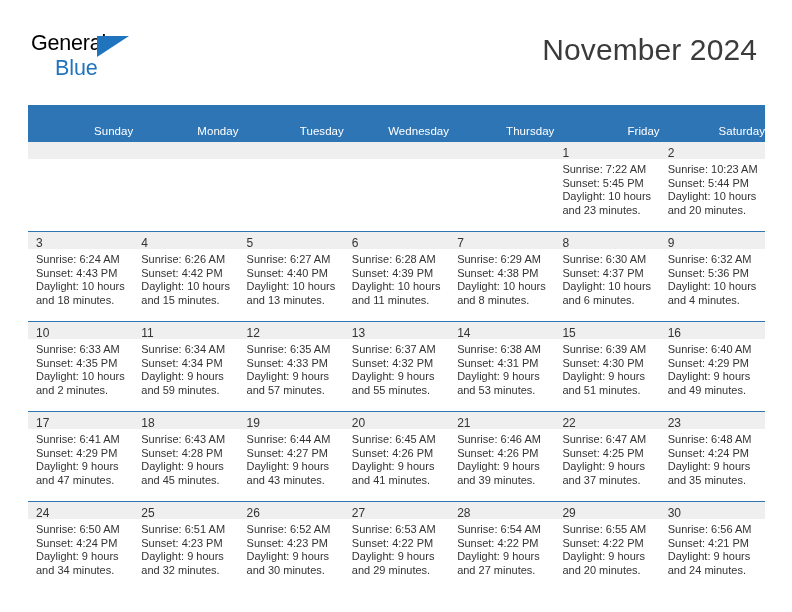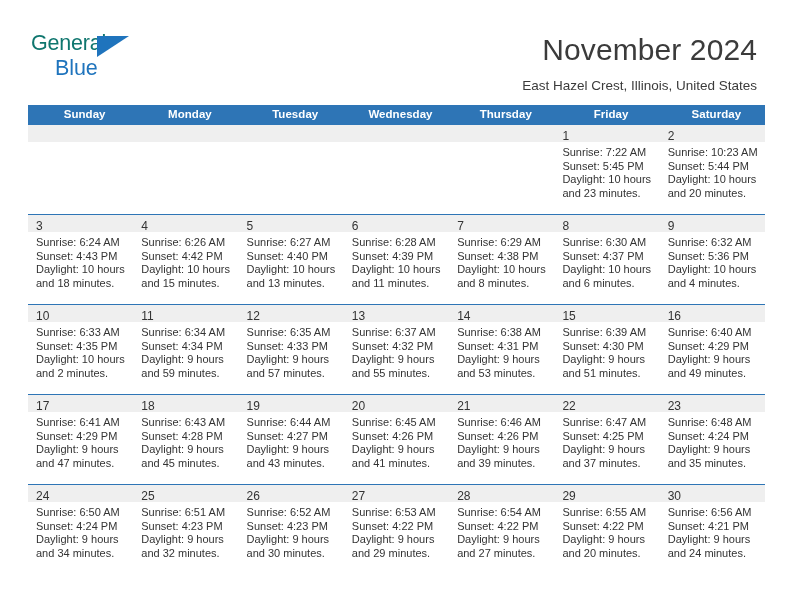--- a/index.html
+++ b/index.html
@@ -35,21 +35,21 @@
     top: 33px;
     width: 130px;
     height: 48px;
     line-height: 1;
     user-select: none;
   }
   .logo-row1 {
     position: relative;
     display: block;
     font-size: 21.5px;
-    color: #0f766e;
+    color: #000000;
     letter-spacing: -0.2px;
     font-family: "Liberation Sans", sans-serif;
   }
   .logo-tri {
     position: absolute;
     left: 66px;
     top: 3px;
     width: 0;
     height: 0;
     border-left: 32px solid #1f74bd;
@@ -93,23 +93,23 @@
     width: 737px;
     border-collapse: collapse;
     table-layout: fixed;
   }
   .calendar col { width: 105.28px; }
 
   thead th {
     background: #2e75b6;
     color: #ffffff;
     font-size: 11.5px;
-    font-weight: bold;
-    text-align: center;
-    padding: 3px 0 5px 8px;
+    font-weight: normal;
+    text-align: right;
+    padding: 20px 0 5px 8px;
     height: 11px;
     vertical-align: middle;
     letter-spacing: 0.05px;
   }
 
   tbody tr { height: 89px; }
   tbody td {
     vertical-align: top;
     padding: 0;
     border-top: 1.4px solid #2e75b6;
@@ -151,21 +151,20 @@
 <div class="page">
 
   <div class="header">
     <div class="logo">
       <span class="logo-row1">General</span>
       <span class="logo-tri"></span>
       <span class="logo-row2">Blue</span>
     </div>
 
     <div class="title">November 2024</div>
-    <div class="subtitle">East Hazel Crest, Illinois, United States</div>
   </div>
 
   <table class="calendar">
     <colgroup>
       <col>
         <col>
         <col>
         <col>
         <col>
         <col>

